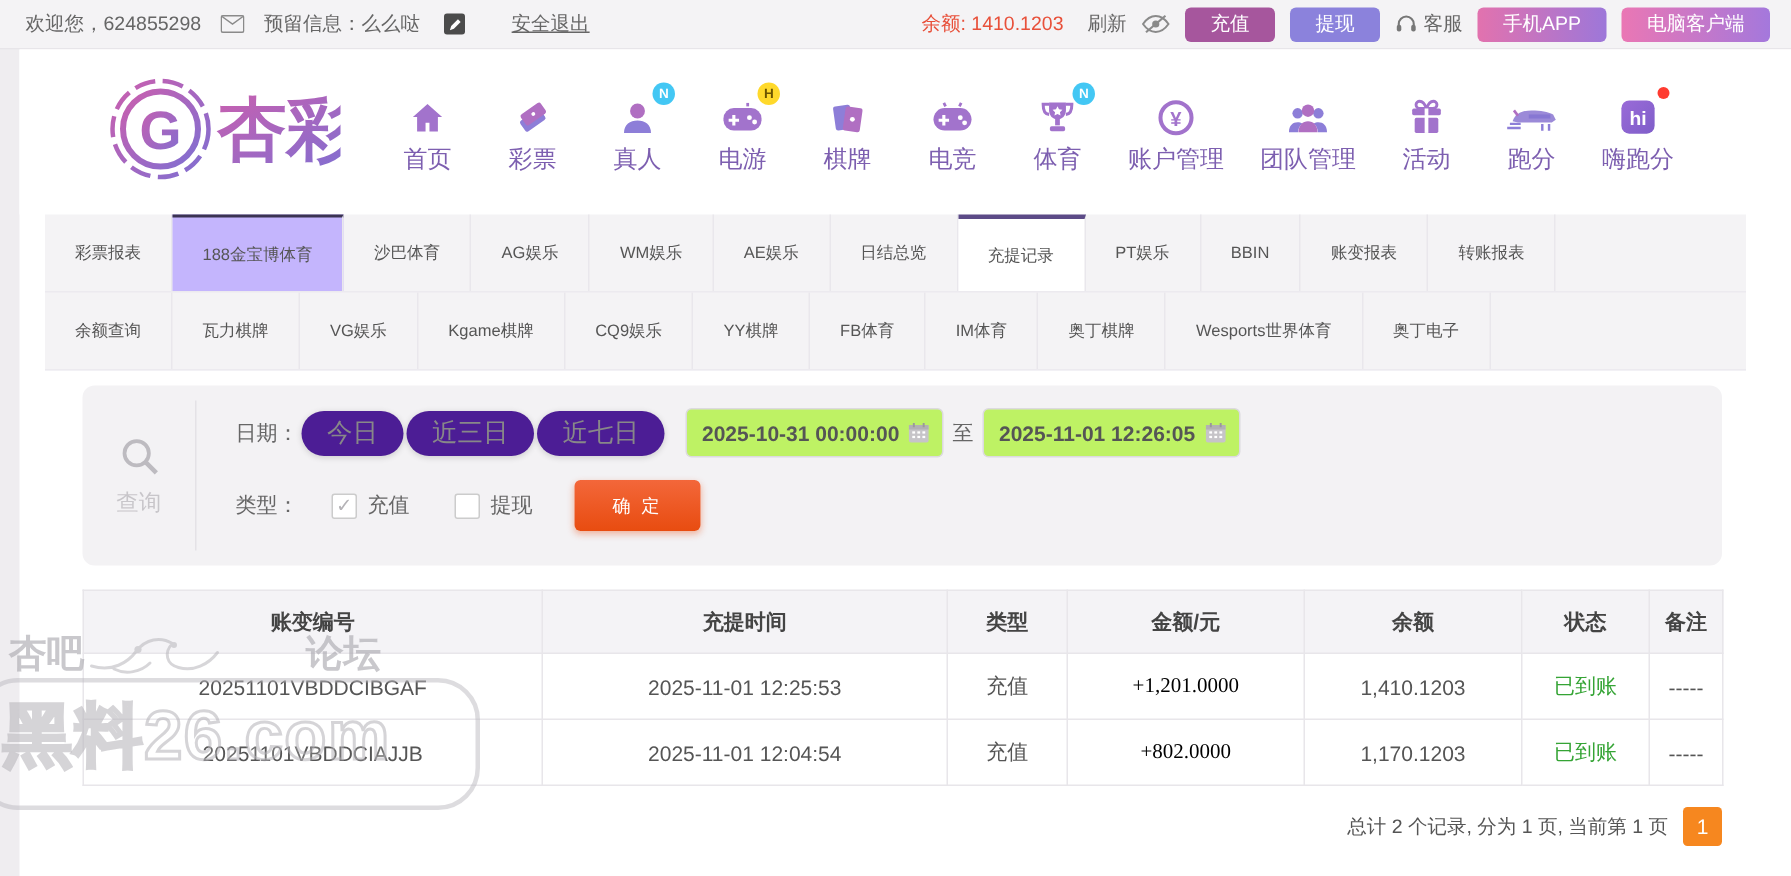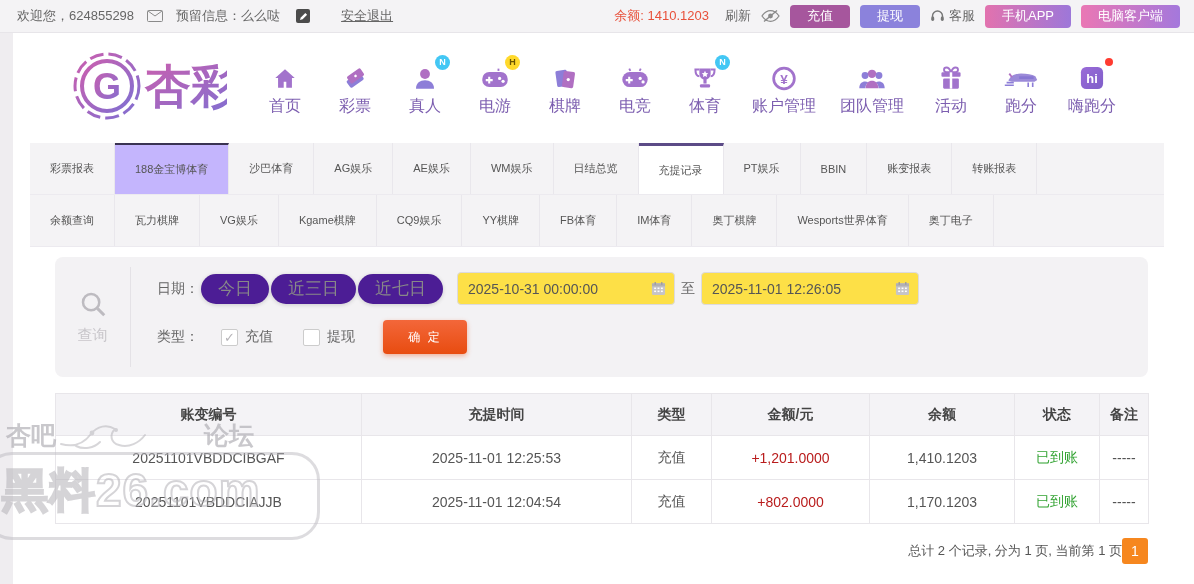--- a/index.html
+++ b/index.html
@@ -49,42 +49,42 @@
   .filter { margin:10px 46px 0 42px; height:120px; background:#f3f2f4; border-radius:8px; display:flex; }
   .query-col { width:76px; display:flex; flex-direction:column; align-items:center; justify-content:center;
     gap:7px; color:#c8c6ca; font-size:15px; border-right:1px solid #e4e2e6; margin:10px 0; cursor:pointer; }
   .fform { flex:1; padding:15px 0 0 26px; }
   .frow { display:flex; align-items:center; gap:2px; }
   .frow2 { margin-top:15px; gap:0; }
   .flabel { font-size:14px; color:#666; }
   .pill { height:30px; padding:0 17px; border-radius:16px; background:#4c1d95;
     box-shadow:0 1px 4px rgba(0,0,0,.16); display:flex; align-items:center;
     font-size:17px; color:#888; cursor:pointer; }
-  .dinput { width:218px; height:33px; background:#fde047; border:1px solid #dcdade; border-radius:4px;
-    display:flex; align-items:center; padding:0 8px 0 10px; font-size:14px; color:#555; cursor:text; }
+  .dinput { width:172px; height:33px; background:#bef264; border:1px solid #dcdade; border-radius:4px;
+    display:flex; align-items:center; padding:0 8px 0 10px; font-size:14px; color:#555; cursor:text;font-weight:bold; }
   .dinput .dval { flex:1; }
   .cbx-group { display:flex; align-items:center; gap:7px; margin-left:22px; }
   .cbx { width:17px; height:17px; background:#fff; border:1px solid #ccc; border-radius:2px;
     display:flex; align-items:center; justify-content:center; color:#b5b3b7; font-size:13px; cursor:pointer; }
   .cbx-label { font-size:14px; color:#666; }
   .btn-confirm { margin-left:28px; width:84px; height:34px; border-radius:4px;
     background:linear-gradient(180deg,#f3673a,#e84c10); color:#fff; font-size:12px;
     display:flex; align-items:center; justify-content:center; letter-spacing:2px;
     box-shadow:0 2px 5px rgba(233,78,19,.4); cursor:pointer; }
   
   table.records { margin:16px 46px 0 42px; border-collapse:collapse; width:1093px;
     font-size:14px; color:#555; table-layout:fixed; background:#fff; }
   table.records th { height:42px; background:#f4f3f6; border:1px solid #e8e6ea;
     font-weight:bold; color:#444; text-align:center; }
   table.records td { height:44px; border:1px solid #e8e6ea; text-align:center; }
-  .amount { color:#b91c1c; }
+  .amount { color:#000000;font-family:Liberation Serif, serif; }
   .status { color:#35a435; }
   
   .pager { margin:14px 46px 0 0; display:flex; justify-content:flex-end; align-items:center;
-    gap:0; font-size:13px; color:#555; }
+    gap:10px; font-size:13px; color:#555; }
   .page-btn { width:26px; height:26px; border-radius:3px; background:#f6871f; color:#fff;
     display:flex; align-items:center; justify-content:center; font-size:14px; cursor:pointer; }
   
   .wm { position:absolute; left:0; top:408px; width:340px; height:145px; pointer-events:none; z-index:5; }
   .wm-r1 { position:absolute; top:10px; left:6px; width:260px; display:flex; align-items:center; }
   .wm-zh { font-size:25px; font-weight:bold; color:rgba(172,170,176,.65); }
   .wm-r1 .wm-zh2 { margin-left:8px; }
   .wm-box { position:absolute; left:-16px; top:44px; width:336px; height:88px;
     border:3px solid rgba(188,186,191,.5); border-radius:28px; }
   .wm-big { position:absolute; left:2px; top:52px; font-size:46px; font-weight:bold; letter-spacing:1px;
@@ -307,22 +307,22 @@
 
     </div>
   </div>
 
   <div class="tabs">
     <div class="tab-row">
       <div class="tab">彩票报表</div>
       <div class="tab hovered">188金宝博体育</div>
       <div class="tab">沙巴体育</div>
       <div class="tab">AG娱乐</div>
+      <div class="tab">WM娱乐</div>
       <div class="tab">AE娱乐</div>
-      <div class="tab">WM娱乐</div>
       <div class="tab">日结总览</div>
       <div class="tab active">充提记录</div>
       <div class="tab">PT娱乐</div>
       <div class="tab">BBIN</div>
       <div class="tab">账变报表</div>
       <div class="tab">转账报表</div>
 
     </div>
     <div class="tab-row">
       <div class="tab">余额查询</div>

